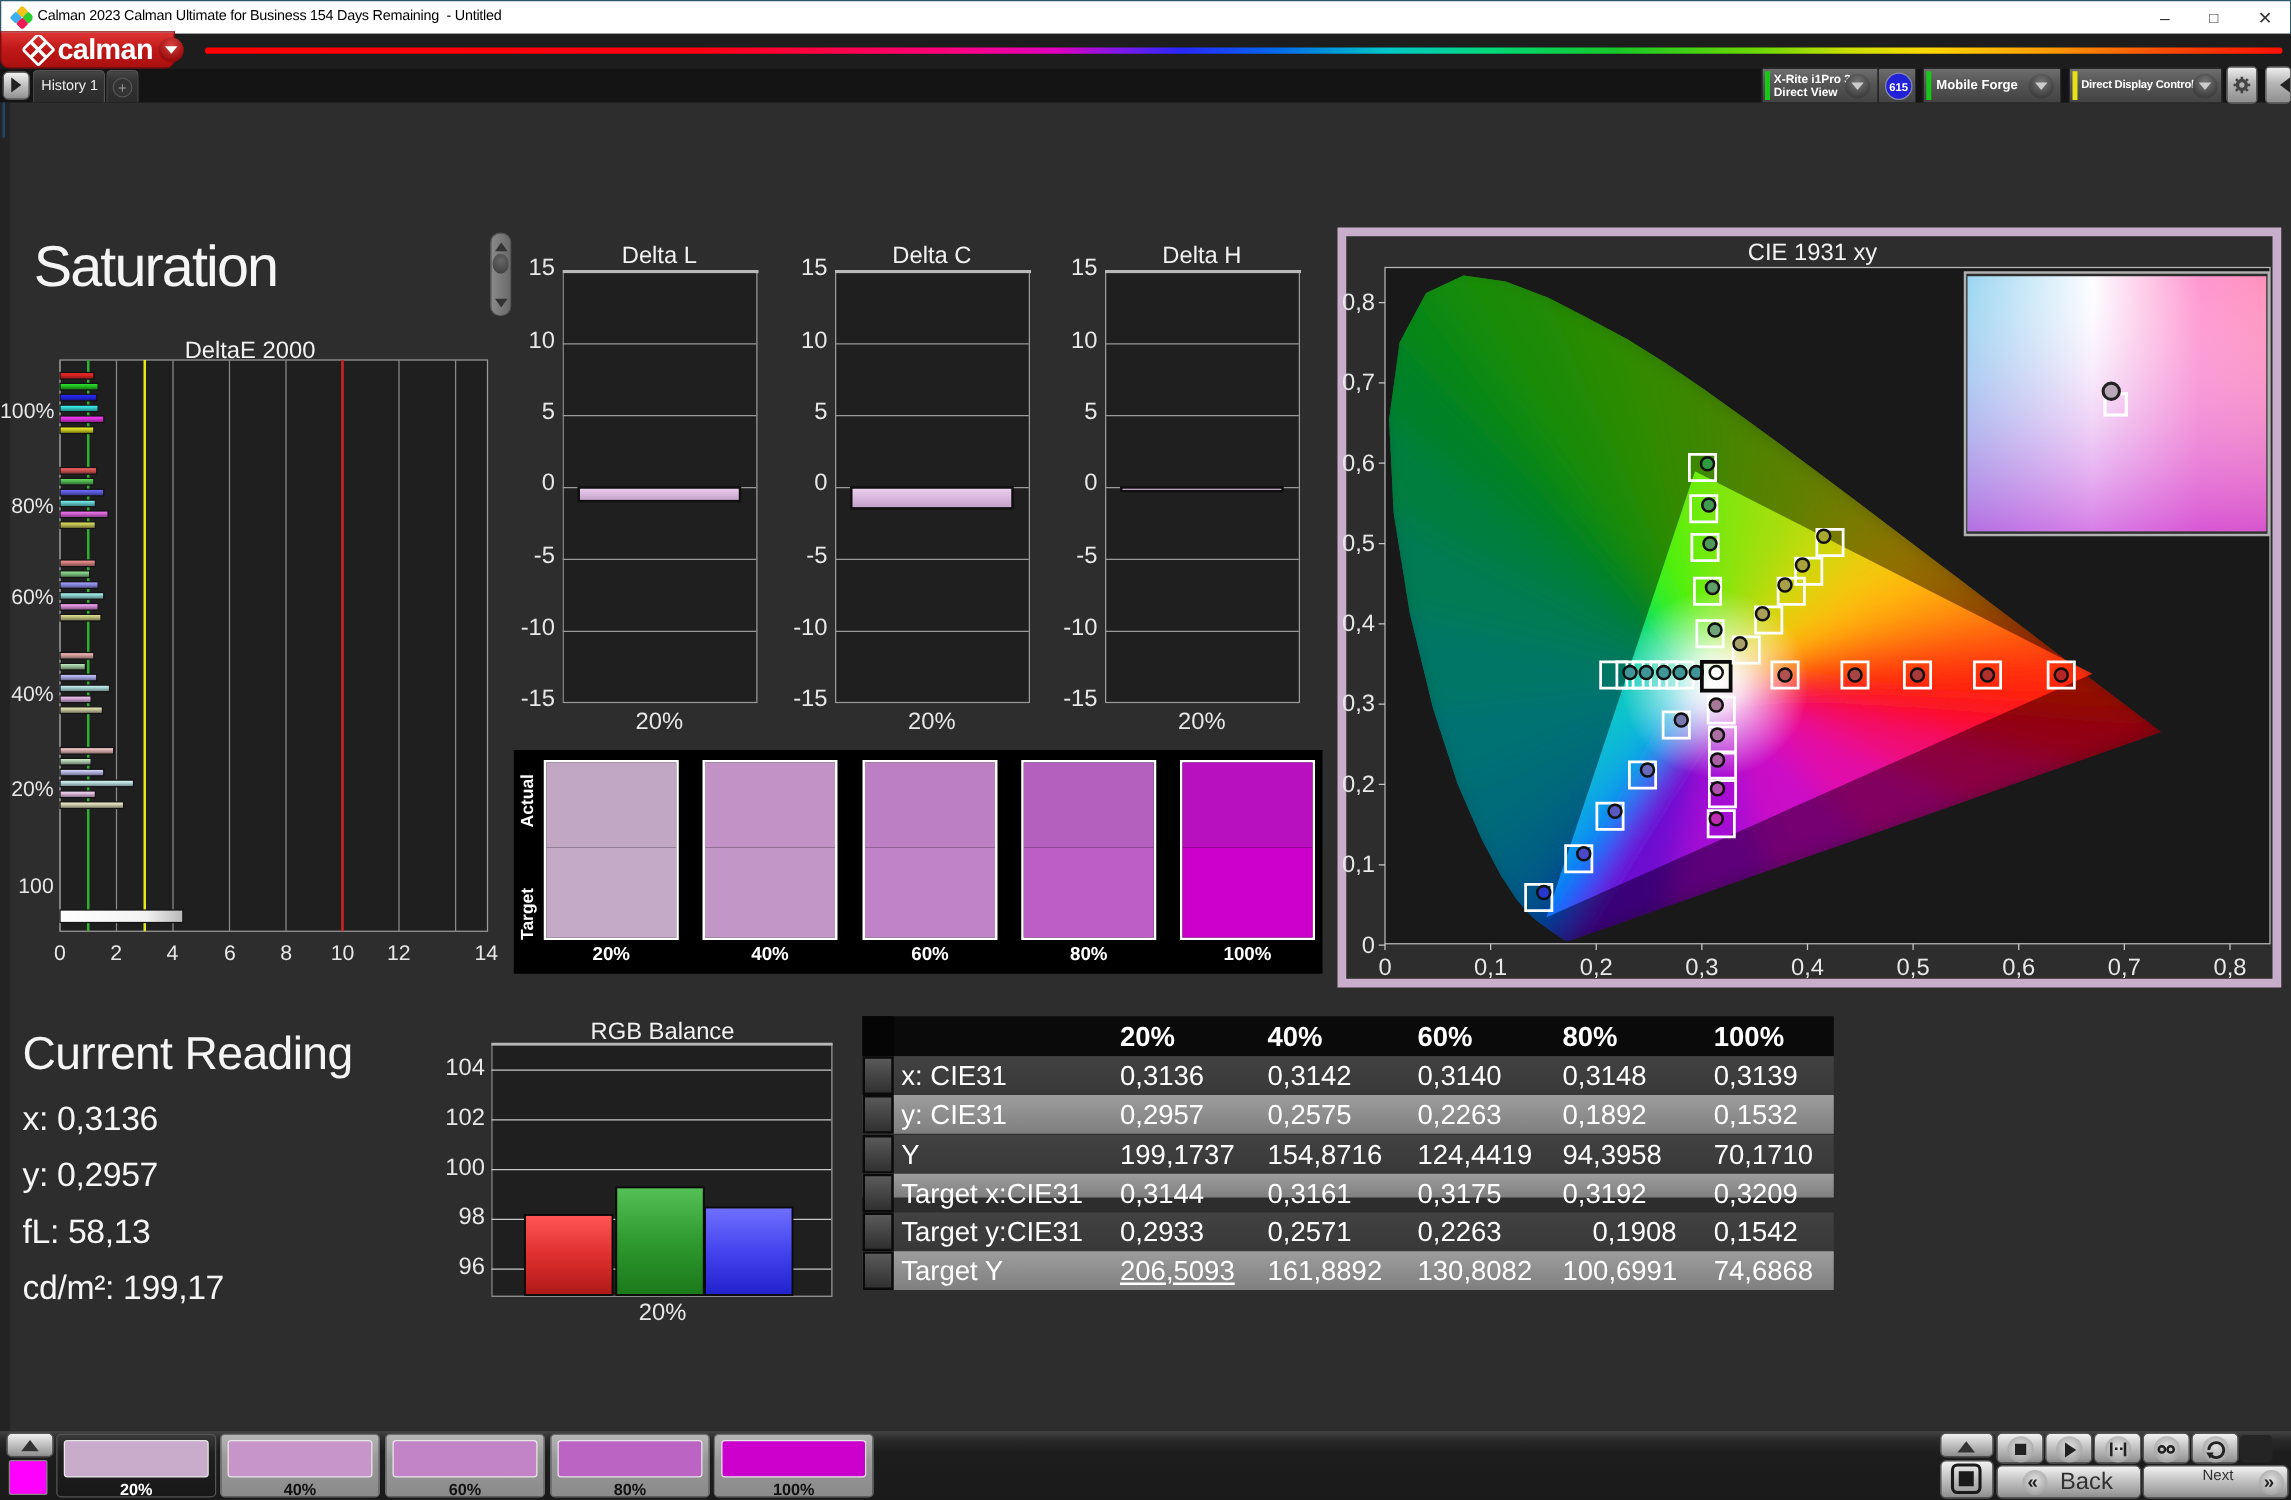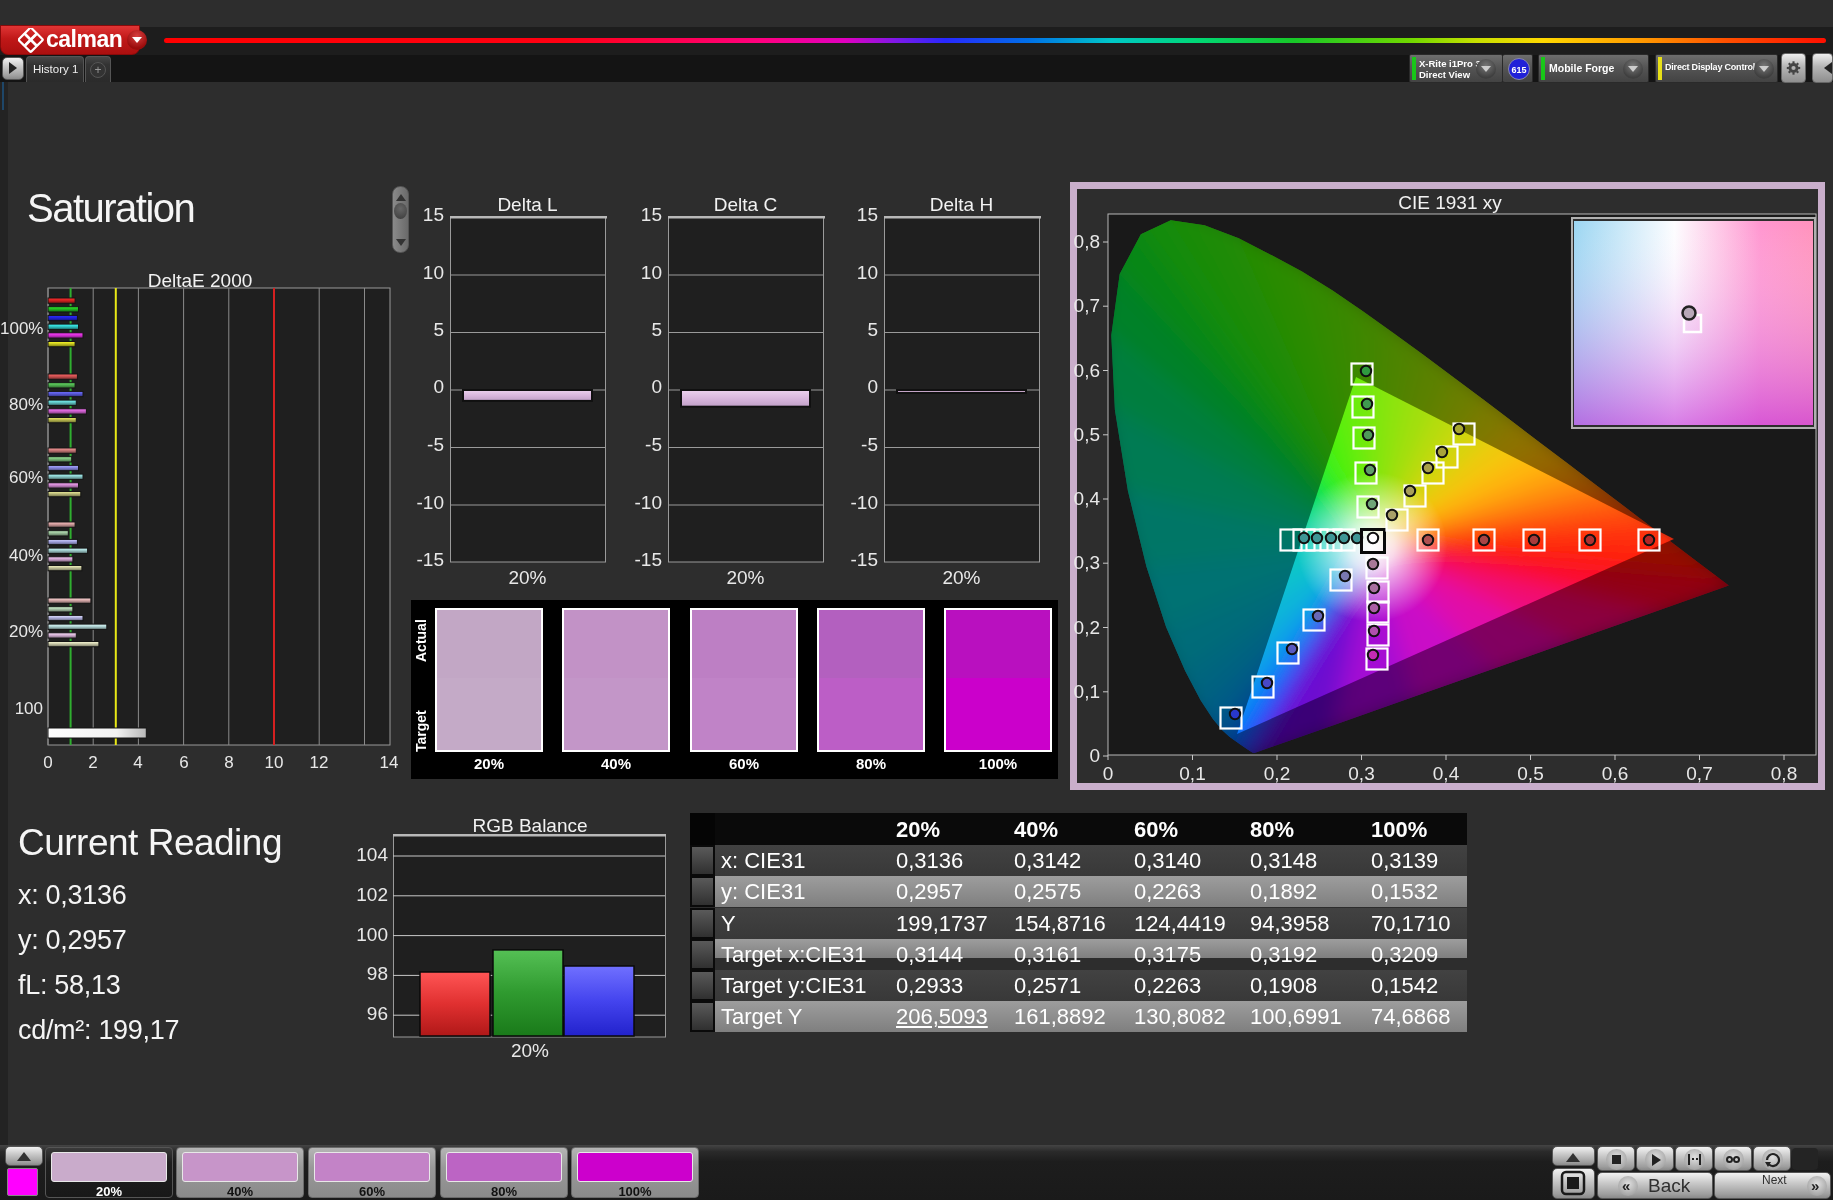--- a/index.html
+++ b/index.html
@@ -29,21 +29,21 @@
 .ddarrow { position:absolute; width:20px; height:20px; border-radius:50%;
   background:radial-gradient(circle at 50% 35%,#777,#3f3f3f 70%); }
 .ddarrow:after { content:""; position:absolute; left:4.5px; top:7px; border:5.5px solid transparent;
   border-top:6.5px solid #ccc; }
 .toolbtn { position:absolute; top:-2px; width:25px; height:30px; border-radius:4px;
   background:linear-gradient(#efefef,#b5b5b5 45%,#8f8f8f); border:1px solid #666; }
 
 .charttitle { position:absolute; color:#f2f2f2; font-size:19px; text-align:center; }
 .axlabel { position:absolute; color:#e8e8e8; font-size:19px; }
 
-#sat { position:absolute; left:27px; top:186px; color:#f5f5f5; font-size:40px; letter-spacing:-1.5px; }
+#sat { position:absolute; left:27px; top:186px; color:#f5f5f5; font-size:46px; letter-spacing:-1.5px; }
 
 #curread h2 { color:#f5f5f5; font-size:37px; font-weight:normal; letter-spacing:-0.5px; margin-bottom:16px;}
 #curread div { color:#f5f5f5; font-size:27px; letter-spacing:-0.3px; margin-top:14px; }
 
 #dtable { position:absolute; left:690px; top:813px; width:777px; height:220px; font-size:22px; color:#fff; }
 .trow { position:absolute; left:0px; width:777px; height:31px; }
 .tlabel { position:absolute; left:31px; top:3px; }
 .tcell { position:absolute; top:3px; }
 
 #bottombar { position:absolute; left:0; top:1145px; width:1833px; height:55px;
@@ -54,20 +54,32 @@
   border:1px solid #e8e8e8; }
 .swcard .lbl { position:absolute; left:0; top:36px; width:100%; text-align:center;
   font-size:13px; font-weight:bold; color:#111; }
 .sbtn { position:absolute; border-radius:5px;
   background:linear-gradient(#f2f2f2,#c9c9c9 40%,#9e9e9e 85%,#8a8a8a); border:1px solid #555; }
 .circ-ic { position:absolute; border-radius:50%;
   background:radial-gradient(circle at 50% 40%, #e0e0e0, #b0b0b0 60%, #909090); }
 </style></head>
 <body>
 <div id="page">
+<div id="titlebar">
+ <svg class="abs" style="left:7px;top:4px" width="18" height="18" viewBox="0 0 18 18">
+   <rect x="6.3" y="0.8" width="7" height="7" rx="1.5" transform="rotate(45 9.8 4.3)" fill="#f2c218"></rect>
+   <rect x="1.2" y="5.6" width="7" height="7" rx="1.5" transform="rotate(45 4.7 9.1)" fill="#3daef0"></rect>
+   <rect x="11.2" y="5.6" width="7" height="7" rx="1.5" transform="rotate(45 14.7 9.1)" fill="#2ecc2e"></rect>
+   <rect x="6.3" y="10.4" width="7" height="7" rx="1.5" transform="rotate(45 9.8 13.9)" fill="#ee1a55"></rect>
+ </svg>
+ <div class="txt">Calman 2023 Calman Ultimate for Business 154 Days Remaining&nbsp; - Untitled</div>
+ <div class="winbtn" style="right:80px;">–</div>
+ <div class="winbtn" style="right:41px;font-size:12px;">□</div>
+ <div class="winbtn" style="right:0;">✕</div>
+</div>
 <div id="logoband">
  <div id="calmanbtn">
   <svg class="abs" style="left:17px;top:2px" width="26" height="26" viewBox="0 0 26 26">
     <g fill="none" stroke="#fff" stroke-width="2.2">
       <rect x="8.2" y="1.2" width="9" height="9" rx="1" transform="rotate(45 12.7 5.7)"></rect>
       <rect x="2.2" y="7.2" width="9" height="9" rx="1" transform="rotate(45 6.7 11.7)"></rect>
       <rect x="14.2" y="7.2" width="9" height="9" rx="1" transform="rotate(45 18.7 11.7)"></rect>
       <rect x="8.2" y="13.2" width="9" height="9" rx="1" transform="rotate(45 12.7 17.7)"></rect>
     </g>
   </svg>
@@ -548,21 +560,21 @@
         <div class="tcell" style="left:560px;">0,3192</div>
         <div class="tcell" style="left:681px;">0,3209</div>
       </div>
 <div class="trow" style="top:157px;background:linear-gradient(#424242,#383838);height:31px;">
         <div class="abs" style="left:0;top:0;width:25px;height:31px;background:#0a0a0a;"></div>
         <div class="abs" style="left:2px;top:2px;width:21px;height:27px;background:linear-gradient(#5a5a5a,#303030);"></div>
         <div class="tlabel">Target y:CIE31</div>
         <div class="tcell" style="left:206px;">0,2933</div>
         <div class="tcell" style="left:324px;">0,2571</div>
         <div class="tcell" style="left:444px;">0,2263</div>
-        <div class="tcell" style="left:560px;">0,1908</div>
+        <div class="tcell" style="left:584px;">0,1908</div>
         <div class="tcell" style="left:681px;">0,1542</div>
       </div>
 <div class="trow" style="top:188px;background:linear-gradient(#9d9d9d,#7f7f7f);height:31px;">
         <div class="abs" style="left:0;top:0;width:25px;height:31px;background:#0a0a0a;"></div>
         <div class="abs" style="left:2px;top:2px;width:21px;height:27px;background:linear-gradient(#5a5a5a,#303030);"></div>
         <div class="tlabel">Target Y</div>
         <div class="tcell" style="left:206px;text-decoration:underline;">206,5093</div>
         <div class="tcell" style="left:324px;">161,8892</div>
         <div class="tcell" style="left:444px;">130,8082</div>
         <div class="tcell" style="left:560px;">100,6991</div>

